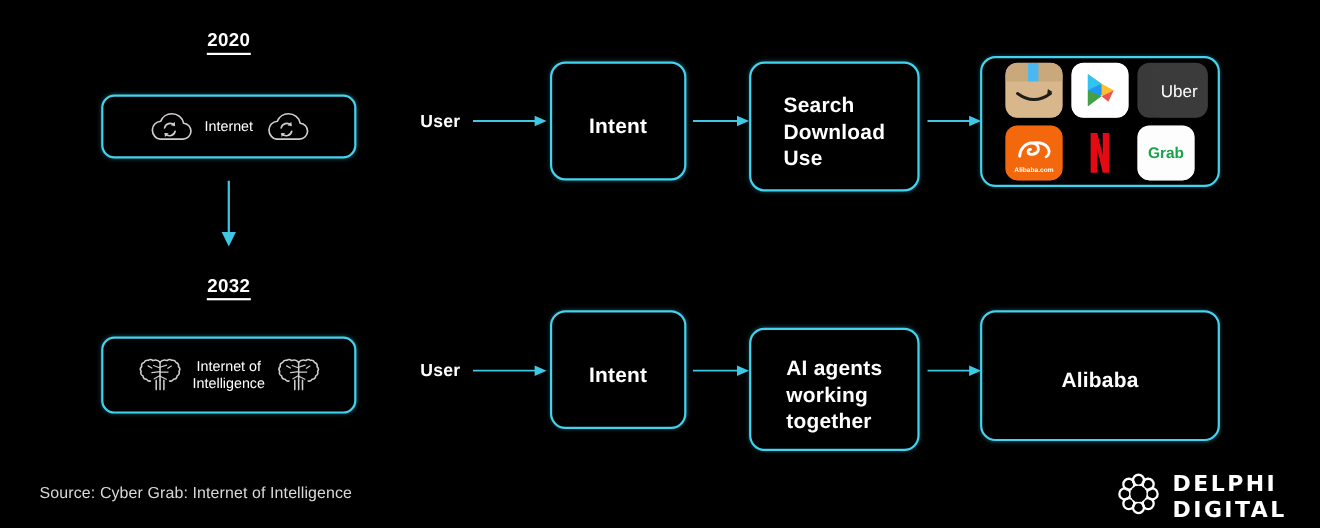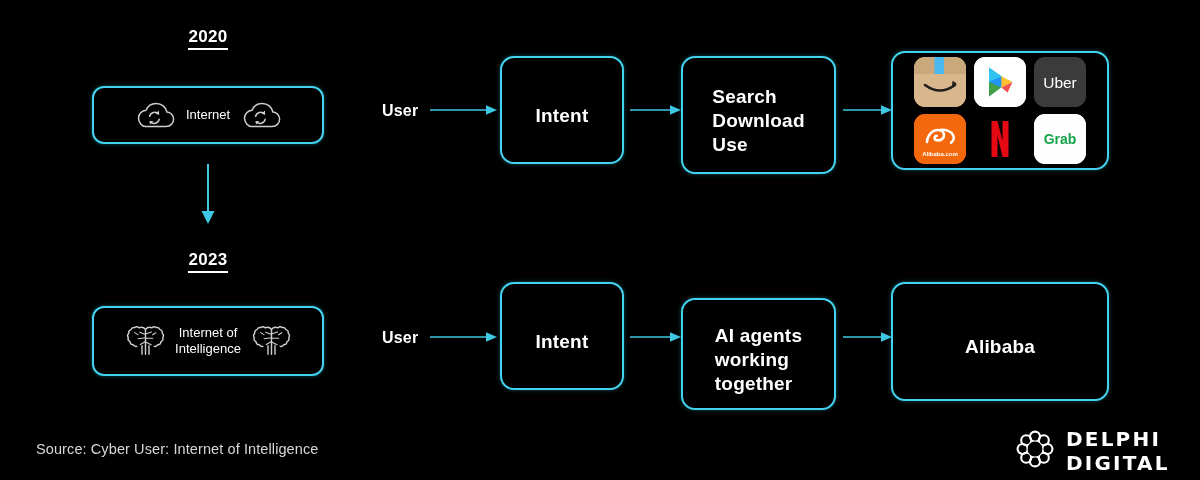--- a/index.html
+++ b/index.html
@@ -169,21 +169,21 @@
   </div>
 
   <div class="abs" style="left:196px; top:164px;">
     <svg width="24" height="62" viewBox="0 0 24 62">
       <line x1="12" y1="0" x2="12" y2="47" stroke="#3ec8e4" stroke-width="2"></line>
       <path d="M5.5 47 L18.5 47 L12 60 Z" fill="#3ec8e4"></path>
     </svg>
   </div>
 
   <div class="abs year-wrap" style="left:92px; top:251px; width:232px;">
-    <span class="year-label">2023</span>
+    <span class="year-label">2032</span>
   </div>
 
   <div class="abs cyan-box pill" style="left:92px; top:306px; width:232px; height:70px;">
     <div class="concept-inner">
       <span>
         <svg class="icon-svg" width="40" height="40" viewBox="0 0 40 40">
           <path d="M20.5 8.4c-1.6-2-4.3-2.6-6.5-1.6-1.2-1.1-3-1.2-4.3-.2-1.6-.4-3.2.5-3.7 2-1.6.5-2.6 2.1-2.2 3.7-1.3 1.1-1.5 3-.5 4.3-.6 1.6.1 3.4 1.7 4.1.1 1.7 1.5 3 3.2 3 .7 1.3 2.2 2 3.6 1.6" fill="none" stroke="#cfcfcf" stroke-width="1.4" stroke-linecap="round" stroke-linejoin="round"></path>
           <path d="M20.5 8.4c1.6-2 4.3-2.6 6.5-1.6 1.2-1.1 3-1.2 4.3-.2 1.6-.4 3.2.5 3.7 2 1.6.5 2.6 2.1 2.2 3.7 1.3 1.1 1.5 3 .5 4.3.6 1.6-.1 3.4-1.7 4.1-.1 1.7-1.5 3-3.2 3-.7 1.3-2.2 2-3.6 1.6" fill="none" stroke="#cfcfcf" stroke-width="1.4" stroke-linecap="round" stroke-linejoin="round"></path>
           <path d="M20.5 8.4v16.2" fill="none" stroke="#cfcfcf" stroke-width="1.4" stroke-linecap="round"></path>
           <g fill="none" stroke="#cfcfcf" stroke-width="1.1" stroke-linecap="round">
@@ -273,21 +273,21 @@
           <rect x="0" y="0" width="52" height="50" rx="11" fill="#ffffff"></rect>
           <path d="M15 10.5 L33 24.8 L15 39.5 Z" fill="#2196f3"></path>
           <path d="M15 10.5 L33 24.8 L27.4 19.2 Z" fill="#4caf50"></path>
           <path d="M15 10.5 L27.4 19.2 L15 25 Z" fill="#30c4f0"></path>
           <path d="M15 25 L27.4 30.6 L15 39.5 Z" fill="#43a047"></path>
           <path d="M27.4 19.2 L38.5 25 L27.4 30.6 Z" fill="#fbc02d"></path>
           <path d="M27.4 30.6 L38.5 25 L33.6 35.4 Z" fill="#ef5350"></path>
         </svg>
       </div>
 
-      <div class="app-tile" style="background:#3a3a3a;">
+      <div class="app-tile" style="background:#3a3a3a;padding-left:12px;">
         <svg width="52" height="50" viewBox="0 0 52 50">
           <rect x="0" y="0" width="52" height="50" rx="11" fill="#3b3b3b"></rect>
           <text x="26" y="31" text-anchor="middle" fill="#ffffff" font-family="Liberation Sans, sans-serif" font-size="15.5" font-weight="400">Uber</text>
         </svg>
       </div>
 
       <div class="app-tile" style="background:#f4670c;">
         <svg width="52" height="50" viewBox="0 0 52 50">
           <rect x="0" y="0" width="52" height="50" rx="11" fill="#f4680d"></rect>
           <path d="M13 28 c0-6 5-12 11-12 4 0 6 2.6 6 5.4 0 3.2-3.2 5-6 5 -2 0-3.4-1-3.4-2.4 0-1.2 1-2.2 2.2-2.2" fill="none" stroke="#ffffff" stroke-width="2.6" stroke-linecap="round"></path>
@@ -343,21 +343,21 @@
     <svg width="50" height="14" viewBox="0 0 50 14">
       <line x1="0" y1="7" x2="40" y2="7" stroke="#3ec8e4" stroke-width="1.6"></line>
       <path d="M38 2.2 L49 7 L38 11.8 Z" fill="#3ec8e4"></path>
     </svg>
   </div>
 
   <div class="abs cyan-box" style="left:891px; top:282px; width:218px; height:119px;">
     <span class="box-text" style="white-space:pre-line;">Alibaba</span>
   </div>
 
-  <div class="abs source-text" style="left:36px; top:441px;">Source: Cyber User: Internet of Intelligence</div>
+  <div class="abs source-text" style="left:36px; top:441px;">Source: Cyber Grab: Internet of Intelligence</div>
 
   <div class="abs logo-wrap" style="left:1015px; top:427px;">
     <span>
       <svg width="40" height="40" viewBox="0 0 40 40">
         <g fill="none" stroke="#ffffff" stroke-width="2.1">
           <circle cx="20" cy="7.6" r="5"></circle>
           <circle cx="28.8" cy="11.2" r="5"></circle>
           <circle cx="32.4" cy="20" r="5"></circle>
           <circle cx="28.8" cy="28.8" r="5"></circle>
           <circle cx="20" cy="32.4" r="5"></circle>

